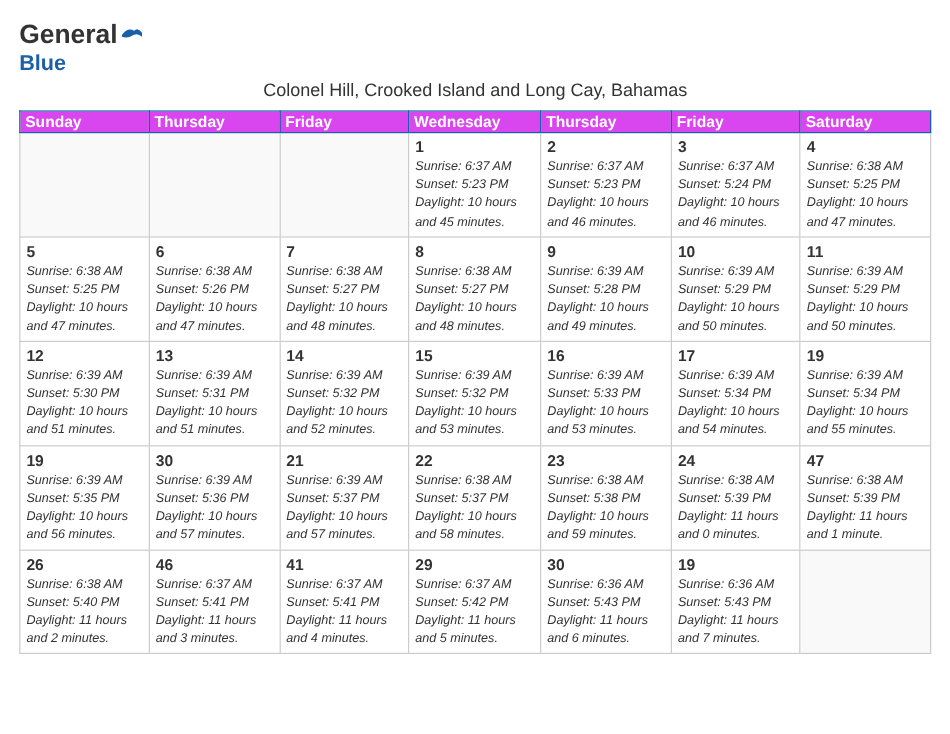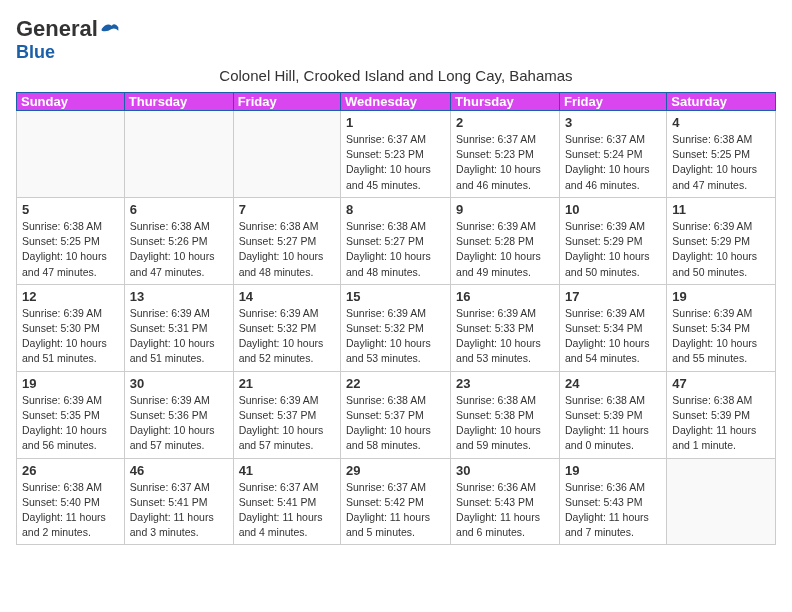--- a/index.html
+++ b/index.html
@@ -78,20 +78,21 @@
       background: #f9f9f9;
     }
     .day-number {
       font-size: 13px;
       font-weight: bold;
       margin-bottom: 2px;
     }
     .day-info {
       line-height: 1.45;
       font-size: 10.5px;
+      font-style: italic;
     }
     tr.week-row td {
       height: 85px;
     }
   </style>
 </head>
 <body>
 
 <div class="header">
   <div class="logo">

